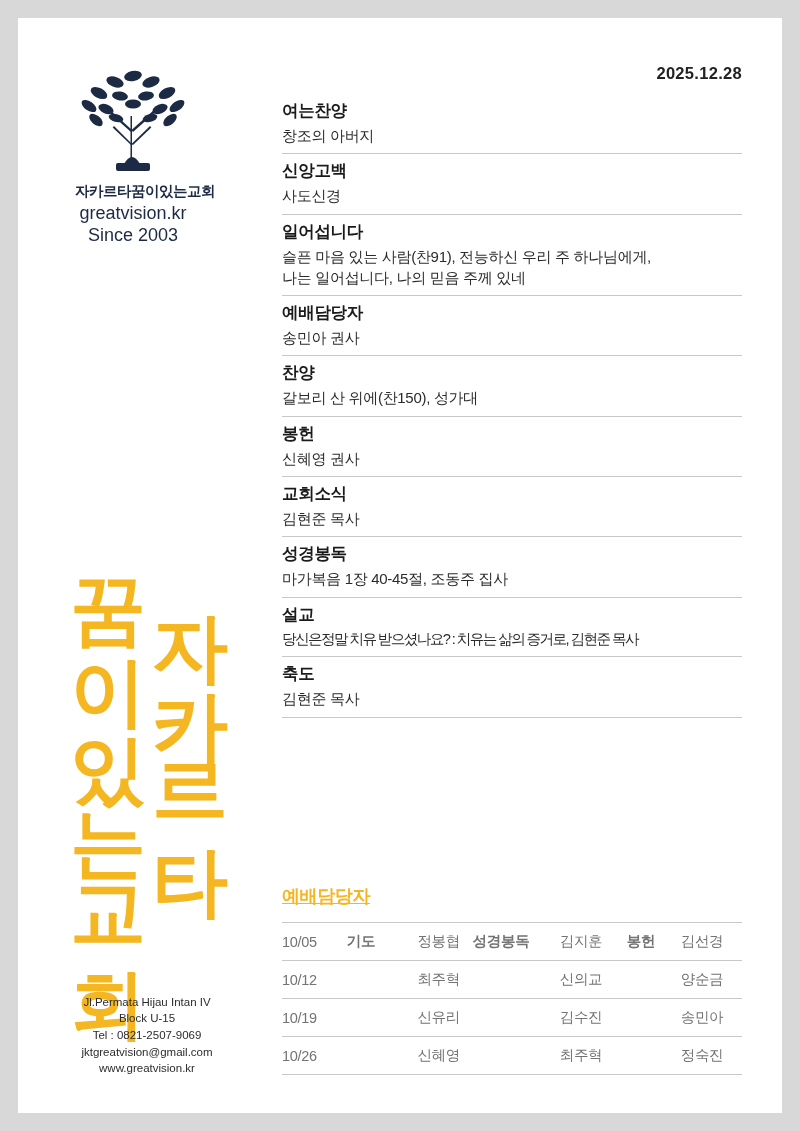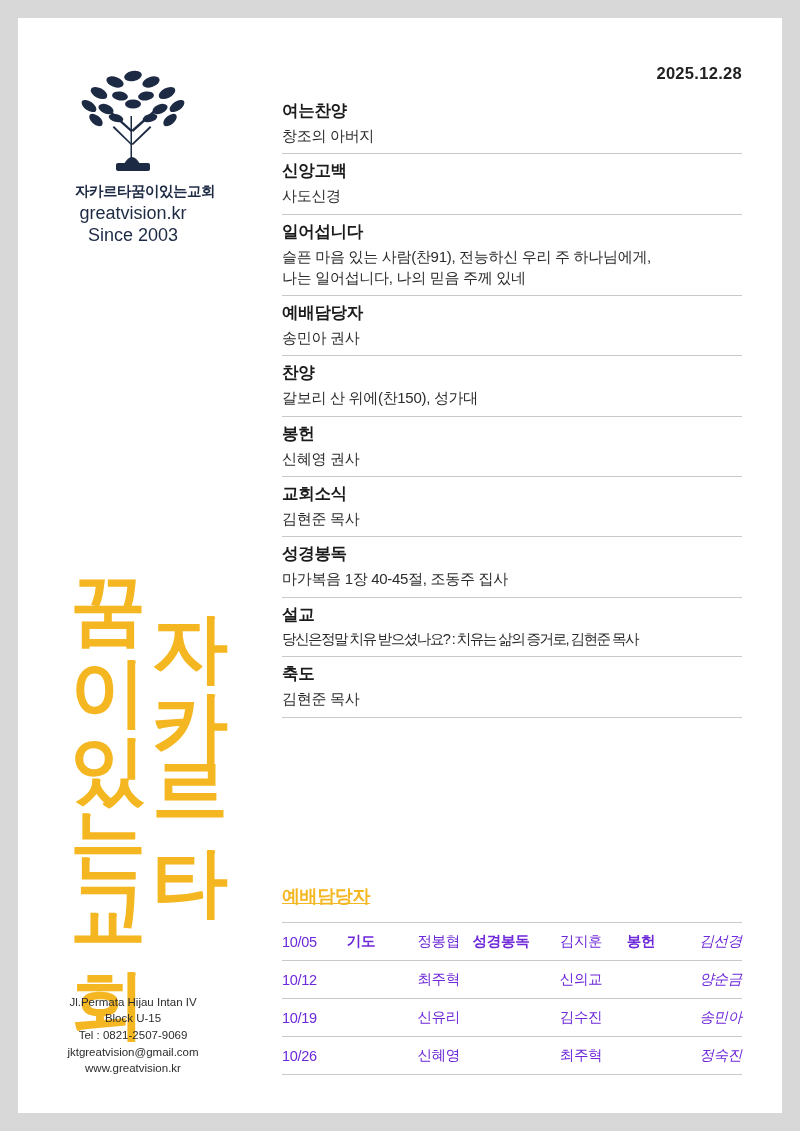--- a/index.html
+++ b/index.html
@@ -97,20 +97,21 @@
 
   .address {
     position: absolute;
     left: 0;
     bottom: 36px;
     width: 230px;
     text-align: center;
     font-size: 11.5px;
     line-height: 1.45;
     color: #2c2c2c;
+    padding-left: 14px;
   }
 
   
   .right-col {
     position: absolute;
     left: 264px;
     top: 0;
     width: 460px;
   }
   .date {
@@ -163,34 +164,34 @@
     font-weight: bold;
     color: #f5b721;
     letter-spacing: -0.4px;
     margin-bottom: 14px;
     text-decoration: underline;
   }
   table.duty-table {
     width: 100%;
     border-collapse: collapse;
     font-size: 14.5px;
-    color: #6d28d9;
+    color: #737373;
   }
   table.duty-table td {
     border-bottom: 1px solid #c9c9c9;
     padding: 9px 0 9px 0;
     letter-spacing: -0.3px;
     white-space: nowrap;
   }
   td.c-date { width: 58px; text-align: left; }
   td.c-lab  { width: 42px; text-align: center; font-weight: bold; margin-left: 28px; }
   td.c-lab2 { width: 82px; text-align: center; font-weight: bold; }
   td.c-name { width: 78px; text-align: right; }
   td.c-name2{ width: 78px; text-align: center; }
-  td.c-name3{ text-align: right; font-style: italic; }
+  td.c-name3{ text-align: center; }
   tr.duty-row-first td { border-top: 1px solid #c9c9c9; }
 </style>
 </head>
 <body>
 
 <div class="page">
   <div class="sheet">
 
     <div class="left-col">
 

